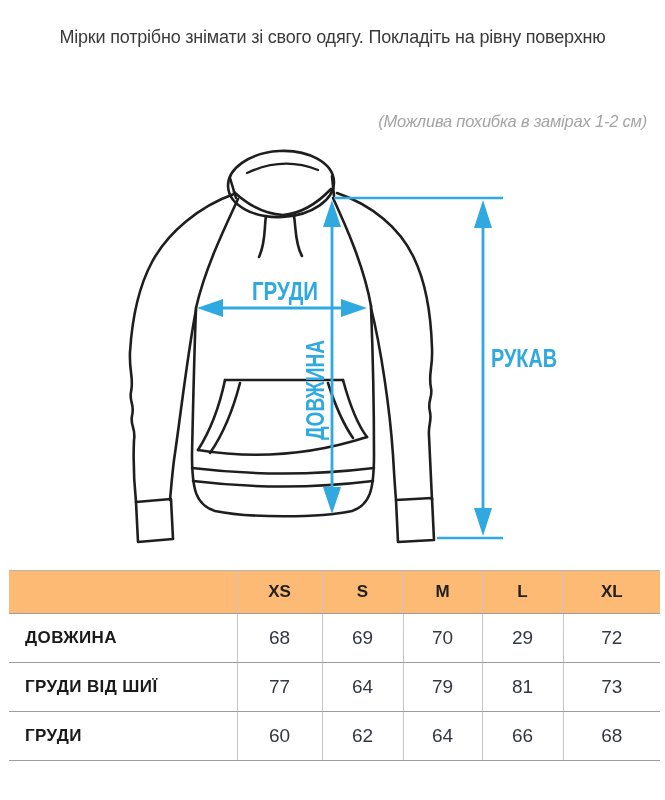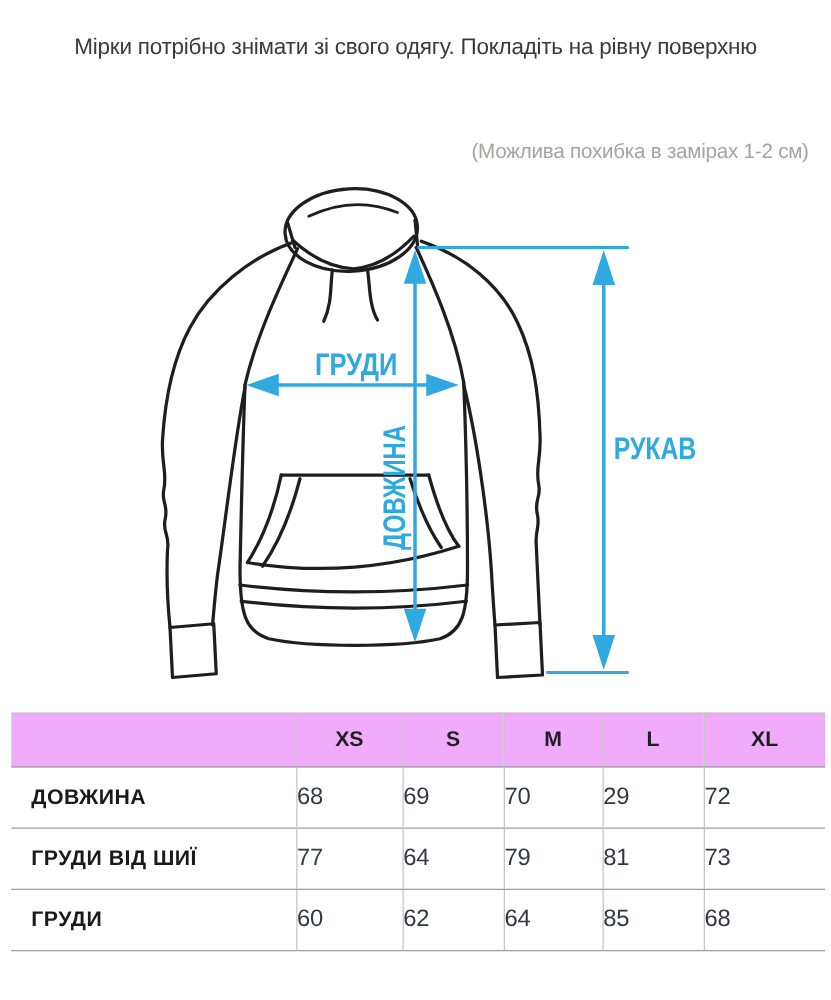--- a/index.html
+++ b/index.html
@@ -12,21 +12,21 @@
     position:absolute;top:22px;left:0;right:0;
     text-align:center;
     color:#3a3a3a;
     font-size:18px;line-height:30px;letter-spacing:-0.2px;
     font-weight:400;
   }
   .intro .line{white-space:nowrap;text-align:center;}
   .note{
     position:absolute;top:112px;right:18px;
     color:#a5a4a3;
-    font-size:16.5px;letter-spacing:-0.2px;
+    font-size:16.5px;letter-spacing:-0.2px;font-style:italic;
   }
   .diagram{
     position:absolute;top:130px;left:0;
     width:665px;height:430px;
   }
   .diagram svg{display:block;}
   .blue-label{
     font-family:"Liberation Sans", sans-serif;
     font-weight:bold;
     font-size:25px;
@@ -35,33 +35,33 @@
     position:absolute;top:570px;left:9px;
     width:651px;
     border-collapse:collapse;table-layout:fixed;
   }
   .size-table th,.size-table td{
     padding:0;vertical-align:middle;
     border-bottom:1px solid #9e9d9c;
   }
   .size-table thead th{
     height:42px;
-    background:#f0abfc;
+    background:#fdba74;
     border-top:1px solid #b5b4b3;
     font-size:17px;font-weight:bold;color:#1f1f1f;
     text-align:center;
   }
   .size-table tbody td{height:48px;}
   .size-table .row-label{
     text-align:left;padding-left:16px;
     font-size:17px;font-weight:bold;color:#1a1a1a;
     letter-spacing:0.4px;
   }
   .size-table .val{
-    text-align:left;
+    text-align:center;
     font-size:19px;font-weight:400;color:#323741;
   }
   .size-table .size-col{
     border-left:1px solid #c6c5c4;
   }
 </style>
 </head>
 <body>
 
 <div class="intro">
@@ -166,17 +166,17 @@
       <td class="val size-col">64</td>
       <td class="val size-col">79</td>
       <td class="val size-col">81</td>
       <td class="val size-col">73</td>
     </tr>
     <tr>
       <td class="row-label">ГРУДИ</td>
       <td class="val size-col">60</td>
       <td class="val size-col">62</td>
       <td class="val size-col">64</td>
-      <td class="val size-col">85</td>
+      <td class="val size-col">66</td>
       <td class="val size-col">68</td>
     </tr>
   </tbody>
 </table>
 
 </body></html>

